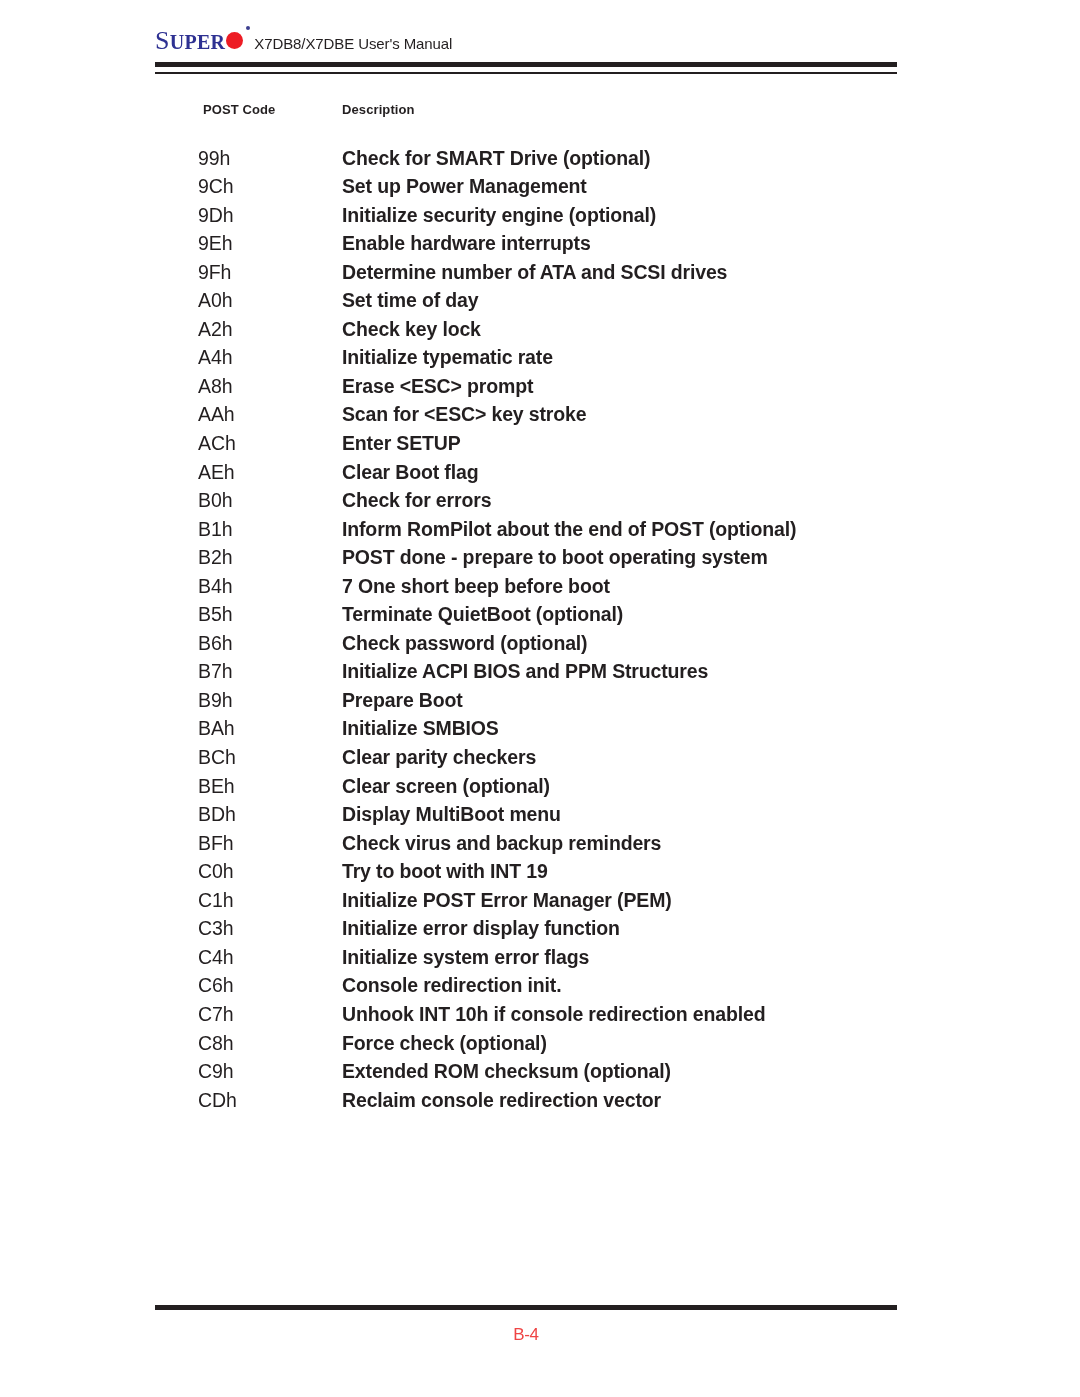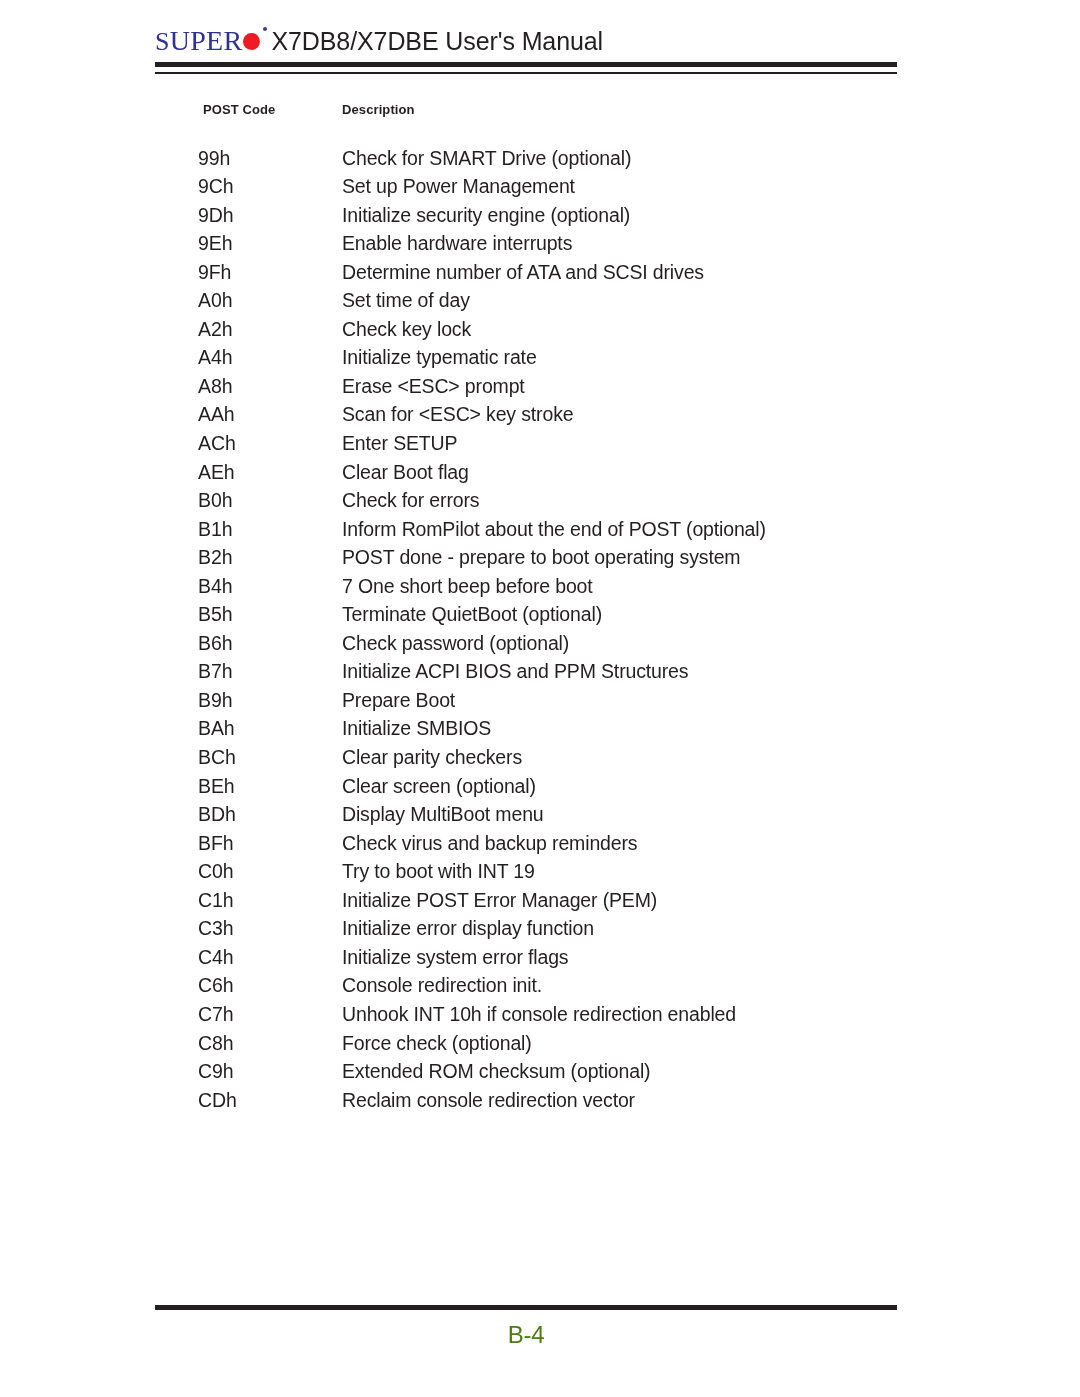--- a/index.html
+++ b/index.html
@@ -45,23 +45,23 @@
     color: #2e3192;
     letter-spacing: 0.2px;
     margin-right: 9px;
   }
   .logo-s {
     font-size: 26px;
     line-height: 26px;
     font-weight: 400;
   }
   .logo-uper {
-    font-size: 28px;
+    font-size: 20px;
     line-height: 26px;
-    font-weight: 400;
+    font-weight: 700;
     letter-spacing: 0.3px;
   }
   .logo-dot-wrap {
     position: relative;
     display: inline-block;
     width: 19px;
     height: 19px;
     margin-left: 1px;
   }
   .logo-dot {
@@ -77,21 +77,21 @@
     position: absolute;
     right: -5px;
     top: -4px;
     width: 4px;
     height: 4px;
     border-radius: 50%;
     background: #3d3f8f;
   }
   .manual-title {
     font-family: "Liberation Sans", sans-serif;
-    font-size: 25px;
+    font-size: 15px;
     line-height: 26px;
     color: #231f20;
     letter-spacing: -0.1px;
   }
 
   .rule-thick {
     position: absolute;
     left: 155px;
     width: 742px;
     height: 5px;
@@ -135,40 +135,40 @@
 
   .post-table thead th {
     font-weight: bold;
     font-size: 13px;
     letter-spacing: 0.1px;
     padding-bottom: 19px;
   }
   .post-table thead th.col-code  { padding-left: 5px; }
 
   .post-table tbody td.code-cell { letter-spacing: -0.1px; }
-  .post-table tbody td.desc-cell { letter-spacing: -0.15px; }
+  .post-table tbody td.desc-cell { letter-spacing: -0.15px; font-weight: bold; }
 
   
   .rule-foot {
     position: absolute;
     left: 155px;
     top: 1305px;
     width: 742px;
     height: 5px;
     background: #231f20;
   }
   .page-number {
     position: absolute;
     left: 155px;
     top: 1322px;
     width: 742px;
     text-align: center;
-    font-size: 24px;
+    font-size: 17px;
     line-height: 26px;
-    color: #4d7c0f;
+    color: #ef4444;
     letter-spacing: -0.3px;
   }
 </style>
 </head>
 <body>
 
 <div class="page">
 
   <div class="header">
     <div class="header-line">

